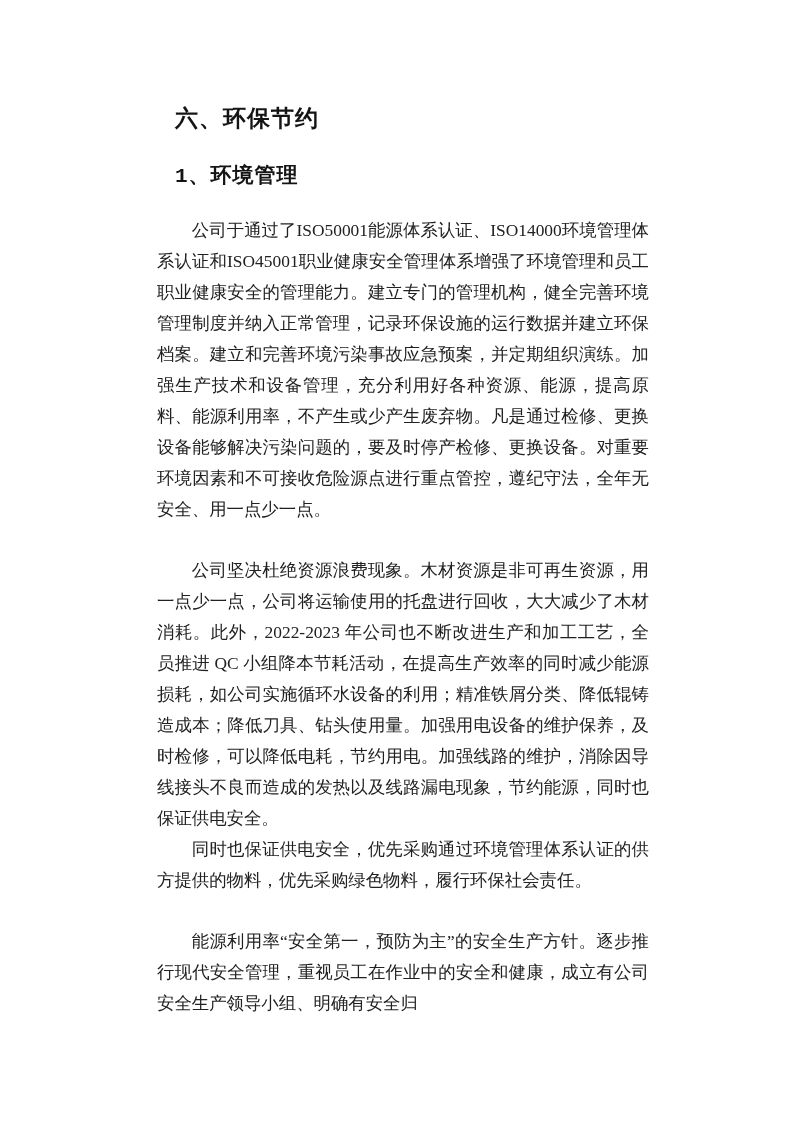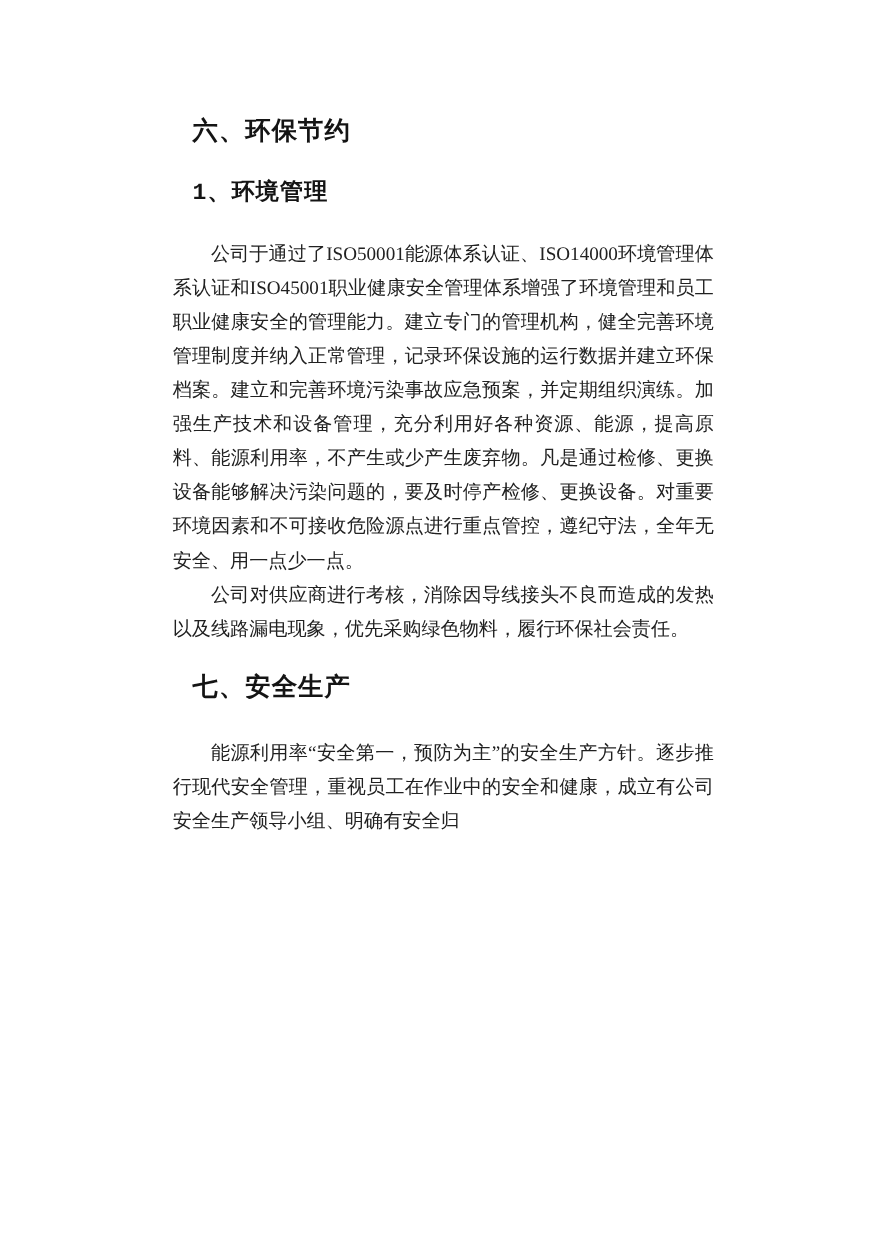--- a/index.html
+++ b/index.html
@@ -57,21 +57,21 @@
 
 <div class="page">
 
   <h1 class="doc-h1">六、环保节约</h1>
 
   <h2 class="doc-h2 mt-30">1、环境管理</h2>
 
   <p class="doc-p mt-24">公司于通过了ISO50001能源体系认证、ISO14000环境管理体系认证和ISO45001职业健康安全管理体系增强了环境管理和员工职业健康安全的管理能力。建立专门的管理机构，健全完善环境管理制度并纳入正常管理，记录环保设施的运行数据并建立环保档案。建立和完善环境污染事故应急预案，并定期组织演练。加强生产技术和设备管理，充分利用好各种资源、能源，提高原料、能源利用率，不产生或少产生废弃物。凡是通过检修、更换设备能够解决污染问题的，要及时停产检修、更换设备。对重要环境因素和不可接收危险源点进行重点管控，遵纪守法，全年无安全、用一点少一点。</p>
 
 
+  <p class="doc-p mt-30">公司坚决杜绝资源浪费现象。木材资源是非可再生资源，用一点少一点，公司将运输使用的托盘进行回收，大大减少了木材消耗。此外，2022-2023 年公司也不断改进生产和加工工艺，全员推进 QC 小组降本节耗活动，在提高生产效率的同时减少能源损耗，如公司实施循环水设备的利用；精准铁屑分类、降低辊铸造成本；降低刀具、钻头使用量。加强用电设备的维护保养，及时检修，可以降低电耗，节约用电。加强线路的维护，消除因导线接头不良而造成的发热以及线路漏电现象，节约能源，同时也保证供电安全。</p>
 
-  <p class="doc-p mt-0">公司对供应商进行考核，消除因导线接头不良而造成的发热以及线路漏电现象，优先采购绿色物料，履行环保社会责任。</p>
+  <p class="doc-p mt-0">同时也保证供电安全，优先采购通过环境管理体系认证的供方提供的物料，优先采购绿色物料，履行环保社会责任。</p>
 
-  <h1 class="doc-h1 mt-22">七、安全生产</h1>
 
 
   <p class="doc-p mt-30">能源利用率“安全第一，预防为主”的安全生产方针。逐步推行现代安全管理，重视员工在作业中的安全和健康，成立有公司安全生产领导小组、明确有安全归</p>
 
 </div>
 
 </body></html>

